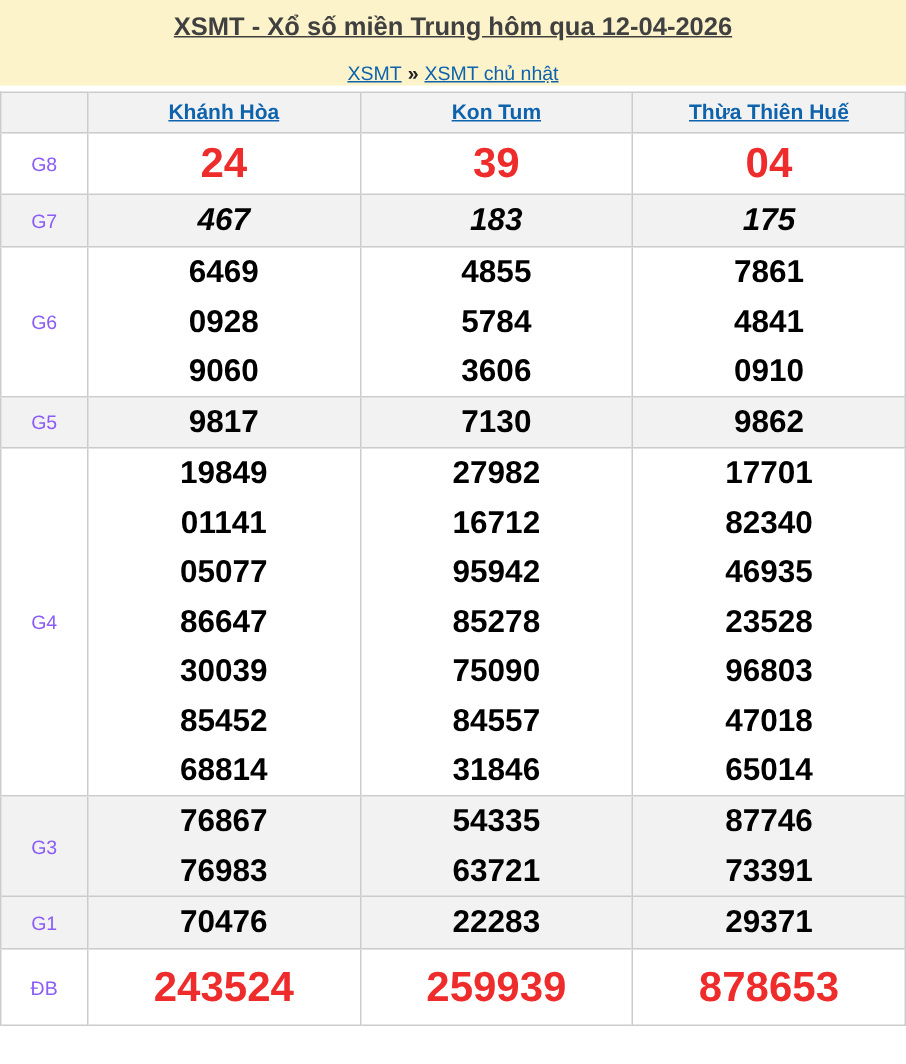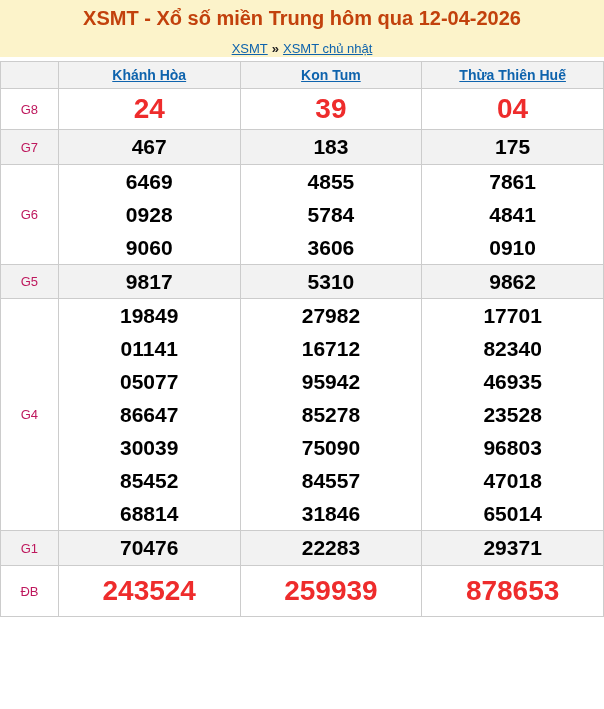--- a/index.html
+++ b/index.html
@@ -13,21 +13,21 @@
   html,body{margin:0;padding:0;}
   body{
     width:604px;height:709px;background:#ffffff;overflow:hidden;
     font-family:"Liberation Sans","DejaVu Sans",sans-serif;
   }
   .banner{
     width:604px;height:57px;background:var(--banner-bg);
     text-align:center;padding-top:8px;
   }
   .title{
-    font-size:20px;font-weight:bold;color:#c2410c;line-height:20px;
+    font-size:17px;font-weight:bold;color:#404040;line-height:20px;text-decoration:underline;
   }
   .breadcrumb{font-size:13px;line-height:20px;margin-top:11px;}
   .bc-link{
     color:var(--link-blue);text-decoration:underline;cursor:pointer;
   }
   .bc-sep{color:#222;margin:0 4px;font-weight:bold;}
   table.results{
     width:604px;border-collapse:collapse;margin-top:4px;
     border:1px solid var(--border);
   }
@@ -38,30 +38,30 @@
   }
   thead tr{background:#f2f2f2;}
   thead th{height:27px;}
   thead th a{
     color:var(--link-blue);font-size:14px;font-weight:bold;
     text-decoration:underline;cursor:pointer;
   }
   col.c-label{width:58px;}
   col.c-prov{width:182px;}
   td.rowlabel{
-    font-size:13px;color:#be185d;font-weight:normal;
+    font-size:13px;color:#8b5cf6;font-weight:normal;
   }
   tr.shade{background:var(--row-shade);}
   .num{
     font-size:21px;font-weight:bold;color:#000;line-height:33px;
   }
   tr.r-g8 .num{
     color:var(--number-red);font-size:28px;line-height:40px;
   }
-  tr.r-g7 .num{line-height:34px;}
+  tr.r-g7 .num{line-height:34px;font-style:italic;}
   tr.r-g1 .num{line-height:34px;}
   tr.r-db .num{
     color:var(--number-red);font-size:28px;line-height:50px;
   }
 </style>
 </head>
 <body>
 
 <div class="banner">
   <div class="title">XSMT - Xổ số miền Trung hôm qua 12-04-2026</div>
@@ -127,21 +127,21 @@
           <div class="num">4841</div>
           <div class="num">0910</div>
         </td>
       </tr>
       <tr class="r-g5 shade">
         <td class="rowlabel">G5</td>
         <td>
           <div class="num">9817</div>
         </td>
         <td>
-          <div class="num">5310</div>
+          <div class="num">7130</div>
         </td>
         <td>
           <div class="num">9862</div>
         </td>
       </tr>
       <tr class="r-g4">
         <td class="rowlabel">G4</td>
         <td>
           <div class="num">19849</div>
           <div class="num">01141</div>
@@ -163,20 +163,35 @@
         <td>
           <div class="num">17701</div>
           <div class="num">82340</div>
           <div class="num">46935</div>
           <div class="num">23528</div>
           <div class="num">96803</div>
           <div class="num">47018</div>
           <div class="num">65014</div>
         </td>
       </tr>
+      <tr class="r-g3 shade">
+        <td class="rowlabel">G3</td>
+        <td>
+          <div class="num">76867</div>
+          <div class="num">76983</div>
+        </td>
+        <td>
+          <div class="num">54335</div>
+          <div class="num">63721</div>
+        </td>
+        <td>
+          <div class="num">87746</div>
+          <div class="num">73391</div>
+        </td>
+      </tr>
       <tr class="r-g1 shade">
         <td class="rowlabel">G1</td>
         <td>
           <div class="num">70476</div>
         </td>
         <td>
           <div class="num">22283</div>
         </td>
         <td>
           <div class="num">29371</div>

